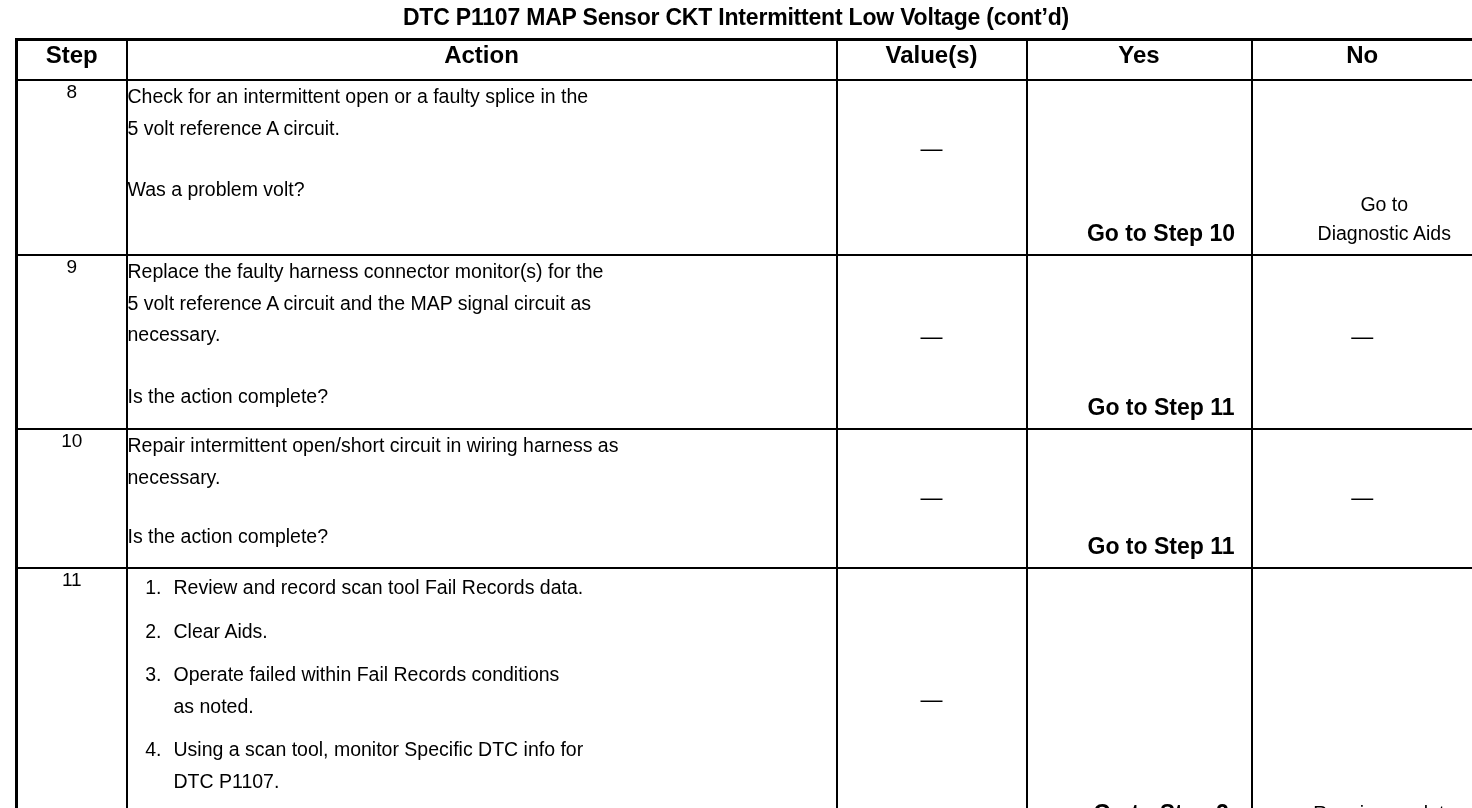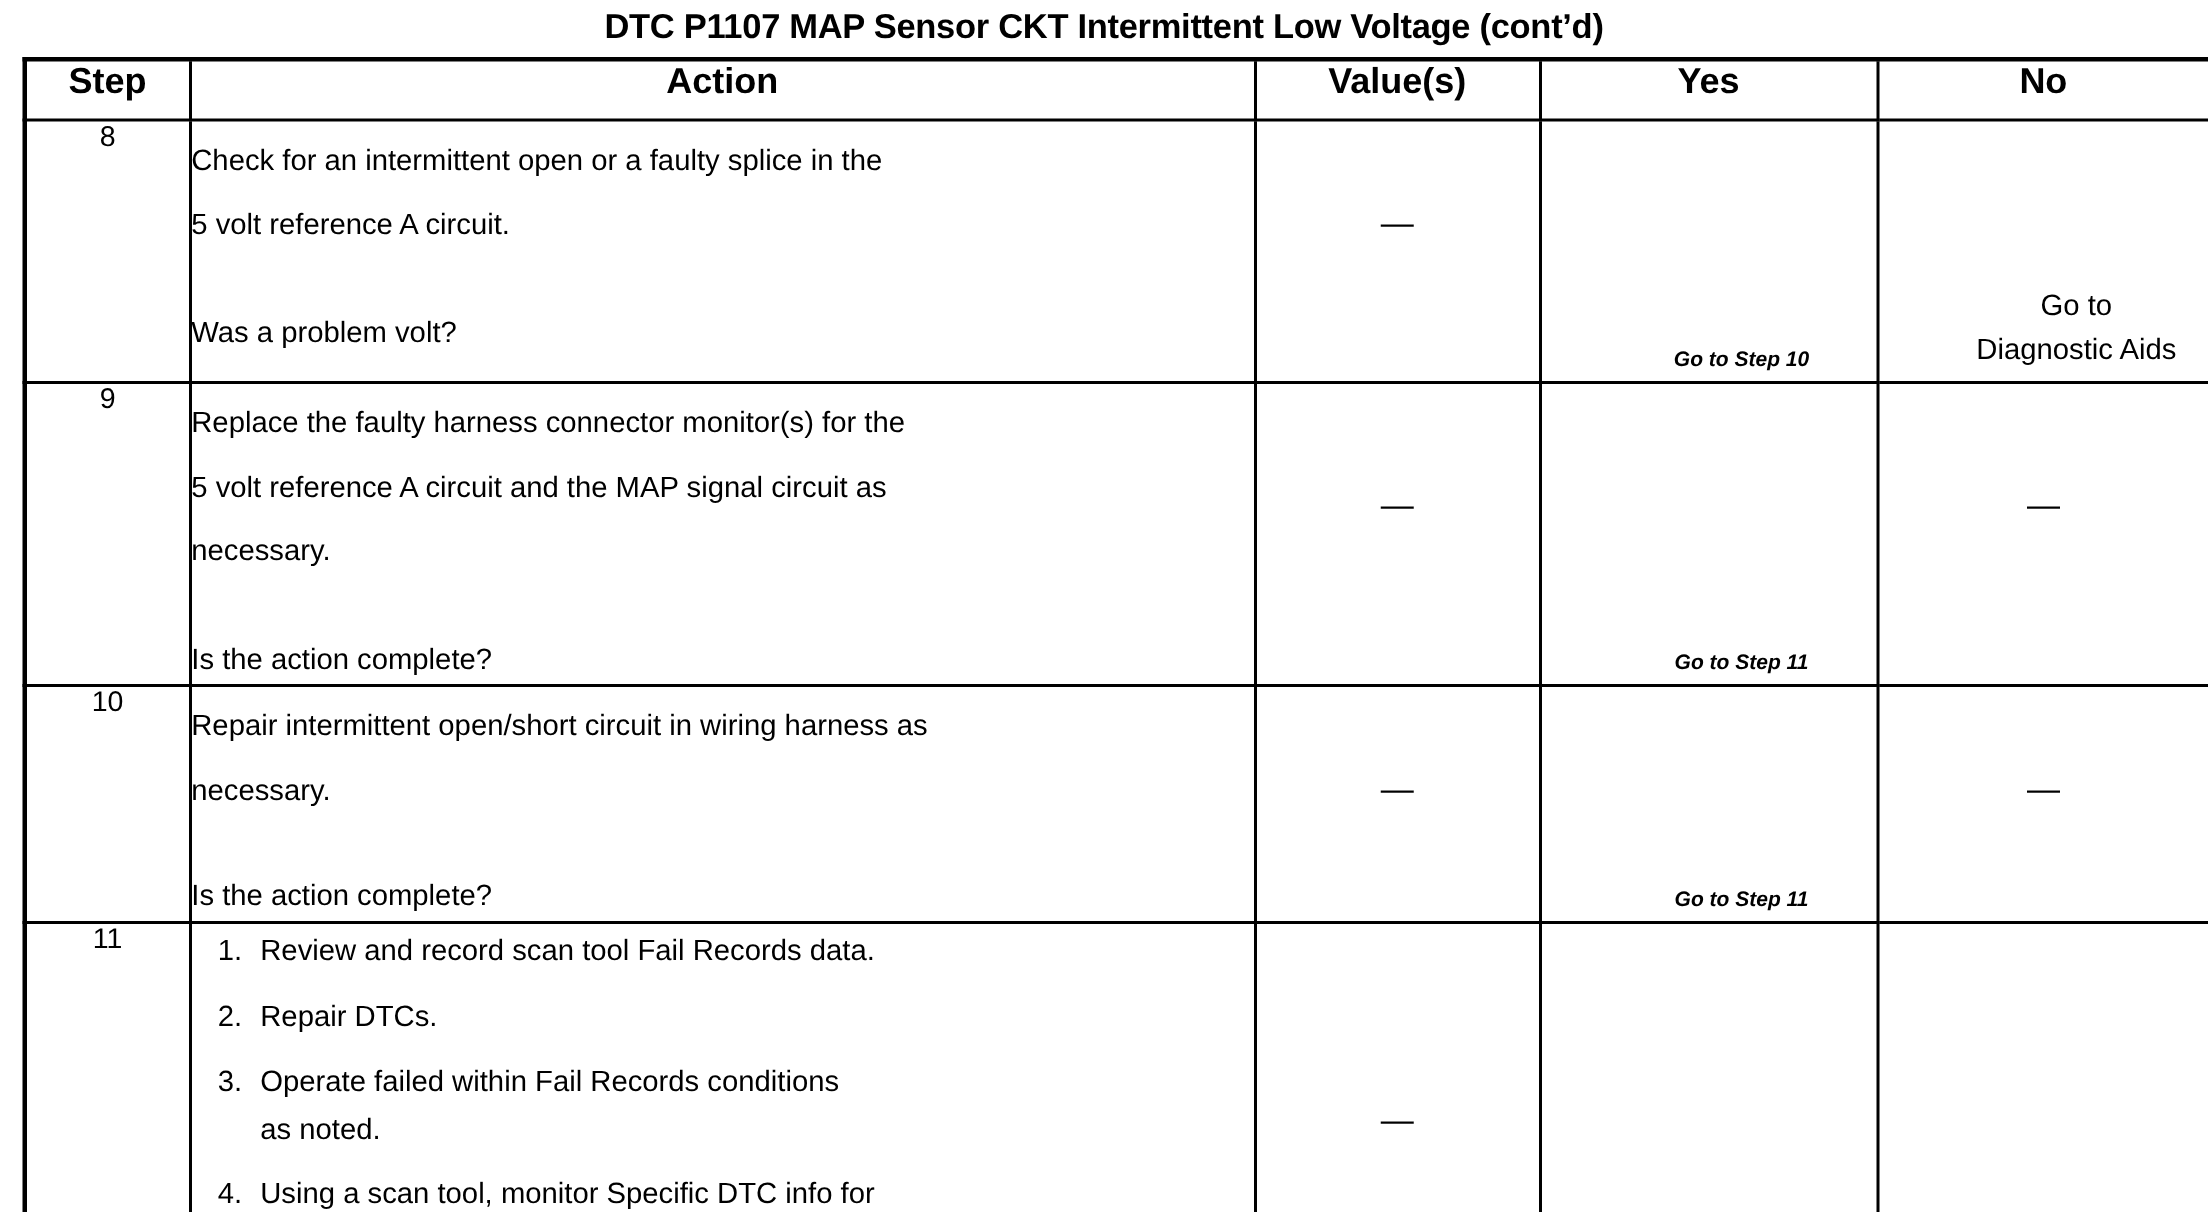--- a/index.html
+++ b/index.html
@@ -70,21 +70,21 @@
     font-size: 19px;
   }
 
   
   .action-cell {
     padding: 4px 6px 4px 6px;
     font-size: 19.5px;
     line-height: 1.62;
     position: relative;
   }
-  .action-line { white-space: nowrap; margin-top: 11px; }
+  .action-line { white-space: nowrap; }
   .action-gap-lg { height: 30px; }
   .action-gap-sm { height: 6px; }
 
   .action-list {
     margin: 3px 0 0 0;
     padding: 0;
     list-style: none;
   }
   .action-list li {
     display: flex;
@@ -121,23 +121,22 @@
     line-height: 1;
   }
   .answer {
     position: absolute;
     left: 0; right: 0;
     text-align: center;
     white-space: nowrap;
     margin-left: 44px;
   }
   .answer.italic {
-    font-style: italic;
     font-weight: bold;
-    font-size: 14px;
+    font-size: 23px;
   }
   .answer.roman {
     font-style: normal;
     font-size: 19.5px;
     line-height: 1.45;
   }
 
   
   .r8  .dash   { top: 57px; }
   .r8  .answer { bottom: 7px; }
@@ -238,21 +237,21 @@
       <tr class="r11" style="height:252px;">
         <td class="step-cell">11</td>
         <td class="action-cell">
           <ul class="action-list">
             <li>
               <span class="li-num">1.</span>
               <span class="li-text">Review and record scan tool Fail Records data.</span>
             </li>
             <li>
               <span class="li-num">2.</span>
-              <span class="li-text">Repair DTCs.</span>
+              <span class="li-text">Clear Aids.</span>
             </li>
             <li>
               <span class="li-num">3.</span>
               <span class="li-text">
                 <span>Operate failed within Fail Records conditions</span>
                 <span class="cont">as noted.</span>
               </span>
             </li>
             <li>
               <span class="li-num">4.</span>

